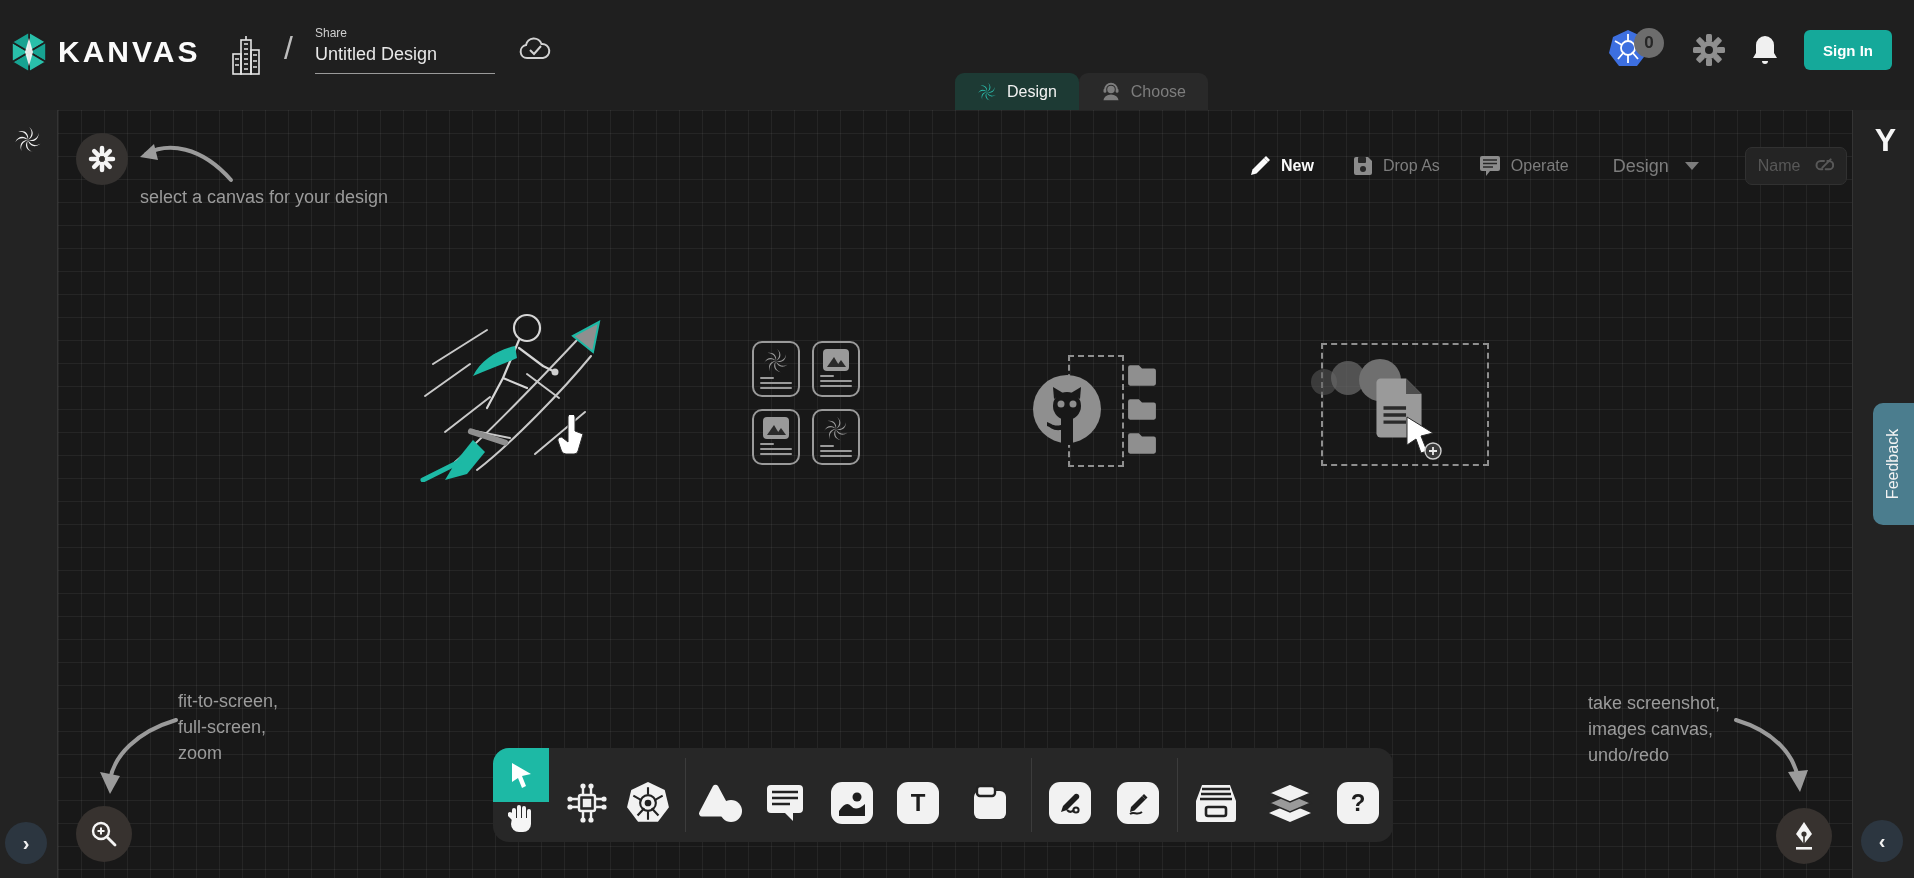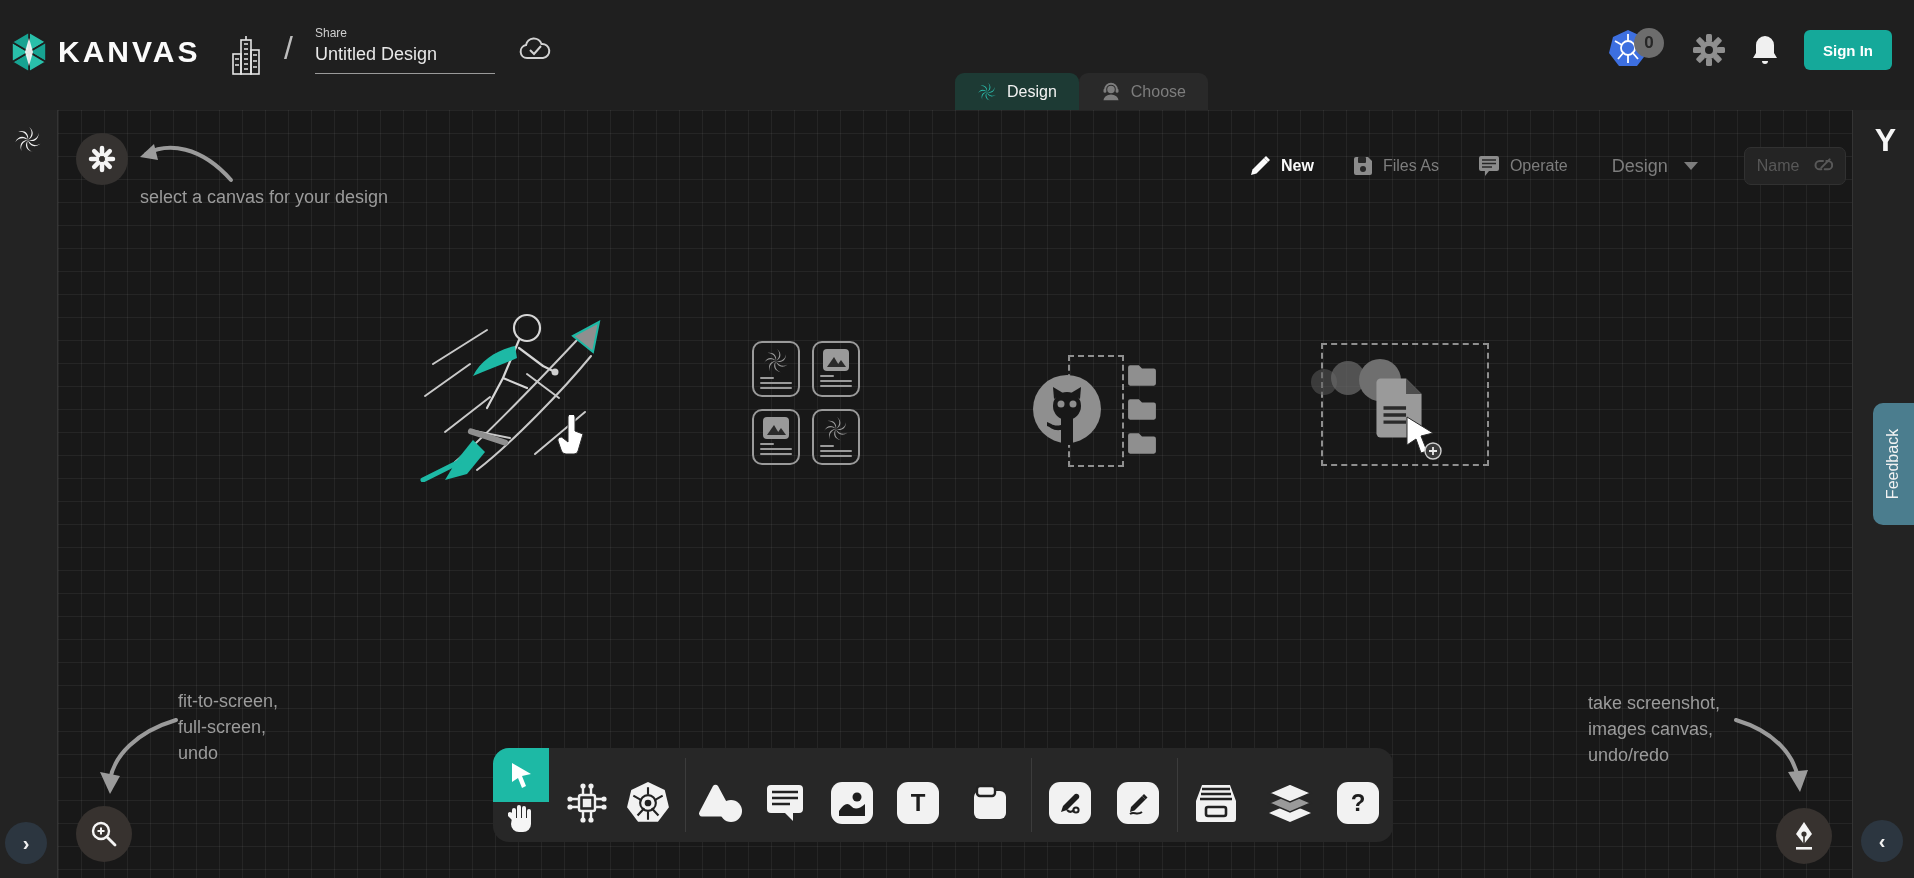--- a/index.html
+++ b/index.html
@@ -222,21 +222,21 @@
       <path d="M16 4 l2-2 4 4 -2 2 Z" fill="#fafafa"></path>
     </svg>
     <span>New</span>
   </div>
   <div class="cv-item" style="margin-right:38px">
     <svg width="22" height="22" viewBox="0 0 22 22">
       <path d="M2 4 a2 2 0 012-2 h12 l4 4 v12 a2 2 0 01-2 2 H4 a2 2 0 01-2-2 Z" fill="#8c8c8c"></path>
       <rect x="6" y="2" width="8" height="6" rx="1" fill="#272727"></rect>
       <circle cx="11" cy="14" r="3" fill="#272727"></circle>
     </svg>
-    <span>Files As</span>
+    <span>Drop As</span>
   </div>
   <div class="cv-item" style="margin-right:44px">
     <svg width="24" height="22" viewBox="0 0 24 22">
       <path d="M2 3 a2 2 0 012-2 h16 a2 2 0 012 2 v11 a2 2 0 01-2 2 h-8 l-4 5 v-5 H4 a2 2 0 01-2-2 Z" fill="#8c8c8c"></path>
       <path d="M5 5h14 M5 8.5h14 M5 12h10" stroke="#272727" stroke-width="1.6"></path>
     </svg>
     <span>Operate</span>
   </div>
   <div class="cv-item" style="margin-right:46px; gap:16px">
     <span style="font-size:18px">Design</span>
@@ -506,21 +506,21 @@
   </div>
 
   <div class="tool" style="left:844px">
     <span>?</span>
   </div>
 </div>
 
 <div class="abs hint" style="left:178px; top:688px; z-index:15">
   <div>fit-to-screen,</div>
   <div>full-screen,</div>
-  <div>undo</div>
+  <div>zoom</div>
 </div>
 <svg class="abs" style="left:88px; top:706px; z-index:15" width="95" height="95" viewBox="0 0 95 95">
   <path d="M88 14 C 48 26, 26 50, 22 74" fill="none" stroke="#9b9b9b" stroke-width="4" stroke-linecap="round"></path>
   <polygon points="12,66 22,88 32,70" fill="#9b9b9b"></polygon>
 </svg>
 <div class="round-btn dark-round" style="left:76px; top:806px">
   <svg width="28" height="28" viewBox="0 0 28 28">
     <circle cx="11" cy="11" r="8" fill="none" stroke="#f5f5f5" stroke-width="2.4"></circle>
     <path d="M11 7.5v7 M7.5 11h7" stroke="#f5f5f5" stroke-width="2"></path>
     <path d="M17 17 L25 25" stroke="#f5f5f5" stroke-width="2.8" stroke-linecap="round"></path>

